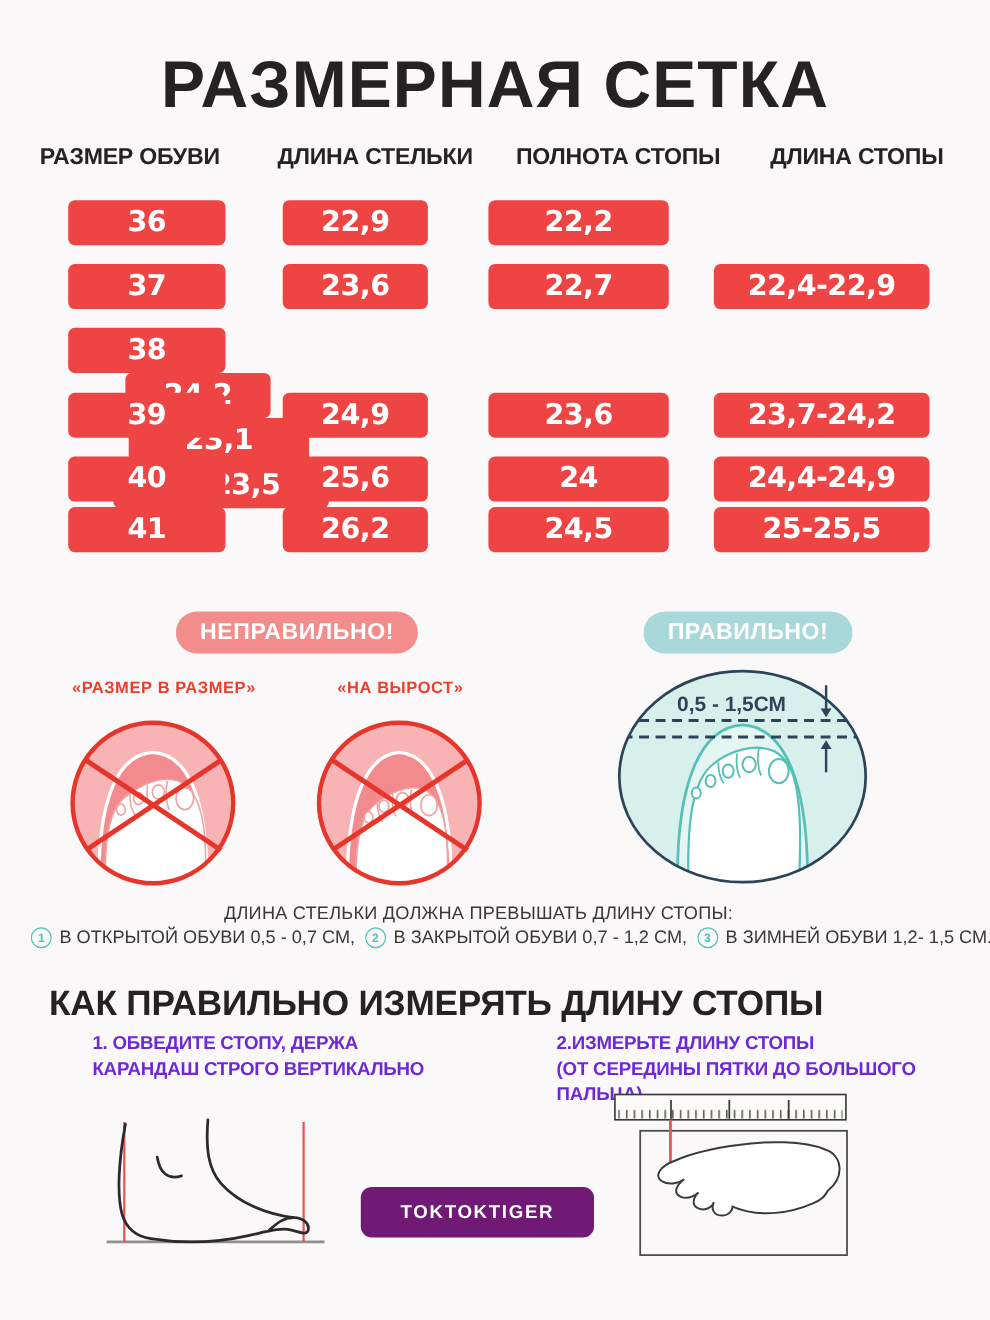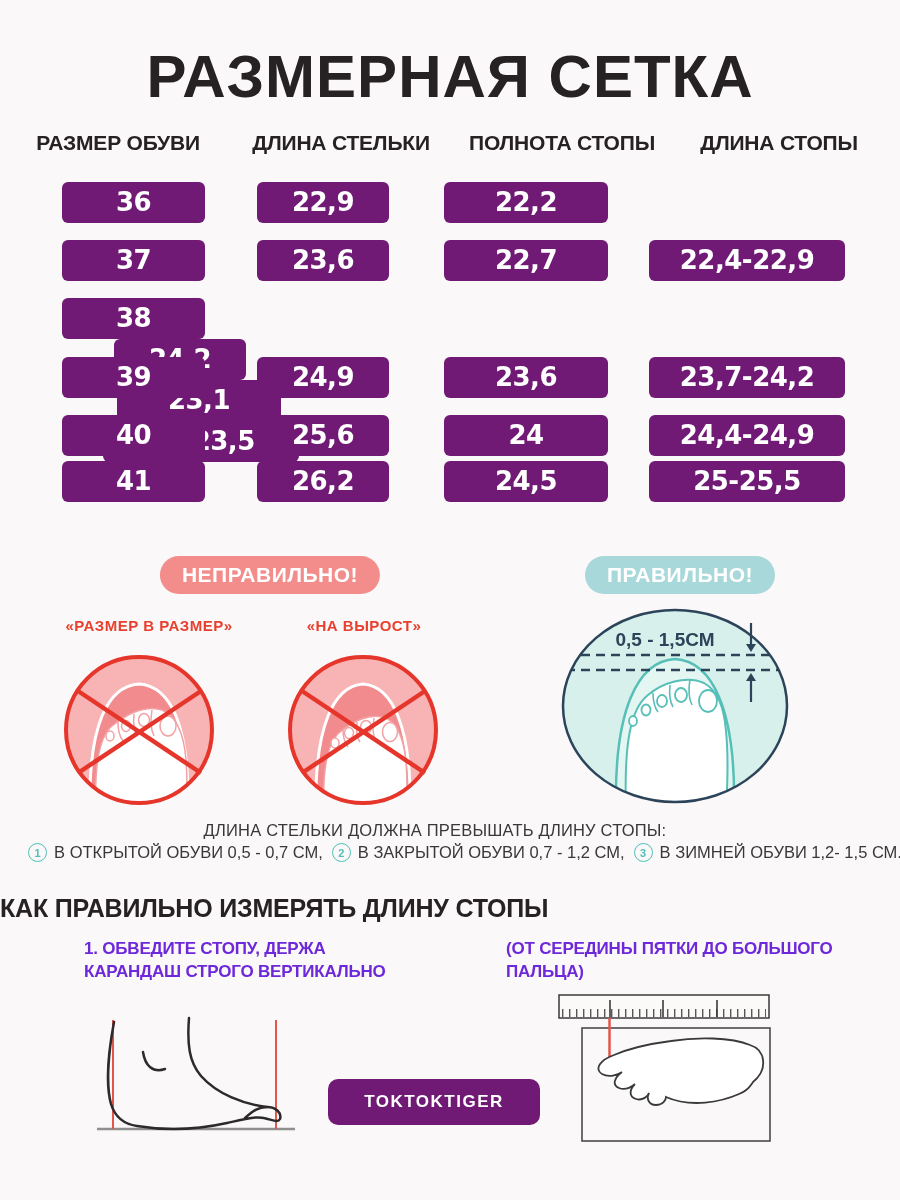--- a/index.html
+++ b/index.html
@@ -12,21 +12,21 @@
            font-size:60px; font-weight:800; letter-spacing:1px; color:#262122; }
 
   
   .thead { position:absolute; top:131px; left:0; width:900px; height:26px; }
   .thead span { position:absolute; transform:translateX(-50%); white-space:nowrap;
                 font-size:21px; font-weight:800; color:#262122; letter-spacing:-0.2px; }
   .h1{ left:118px; } .h2{ left:341px; } .h3{ left:562px; } .h4{ left:779px; }
 
   
   .trow { position:absolute; left:62px; display:flex; }
-  .cell { height:41px; line-height:41px; background:#701a75; border-radius:6px;
+  .cell { height:41px; line-height:41px; background:#ef4444; border-radius:6px;
           color:#fff; font-weight:800; font-size:26px; text-align:center;
           font-family:"DejaVu Sans","Liberation Sans",sans-serif; letter-spacing:-0.5px; }
   .c1{ width:143px; } .c2{ width:132px; margin-left:52px; }
   .c3{ width:164px; margin-left:55px; } .c4{ width:196px; margin-left:41px; }
   .r0{ top:182px; } .r1{ top:240px; } .r2{ top:298px;flex-direction:column; }
   .r3{ top:357px; } .r4{ top:415px; } .r5{ top:461px; }
 
   
   .pill { position:absolute; top:556px; transform:translateX(-50%); height:38px;
           line-height:38px; padding:0 22px; border-radius:19px; color:#fff;
@@ -43,22 +43,22 @@
                 font-size:16.5px; color:#3a3738; letter-spacing:0.2px; }
   .note-line { position:absolute; top:843px; left:30px; width:870px; display:flex;
                justify-content:center; align-items:center; gap:9px; font-size:16.5px;
                color:#3a3738; white-space:nowrap; }
   .numcircle { display:inline-flex; justify-content:center; align-items:center;
                width:19px; height:19px; border:1.6px solid #4fbfb8; border-radius:50%;
                color:#4fbfb8; font-size:11px; font-weight:700; flex:0 0 auto; }
   .note-item { display:flex; align-items:center; gap:7px; }
 
   
-  .measure-title { position:absolute; top:894px; left:0; width:793px; text-align:left;
-                   font-size:25px; font-weight:800; color:#262122; letter-spacing:-0.2px; }
+  .measure-title { position:absolute; top:894px; left:0; width:793px; text-align:center;
+                   font-size:32px; font-weight:800; color:#262122; letter-spacing:-0.2px; }
   .step { position:absolute; top:937px; font-size:17px; font-weight:700; color:#6d28d9;
           line-height:23px; letter-spacing:-0.2px; }
   .step1 { left:84px; } .step2 { left:506px; }
 
   
   .brand { position:absolute; left:328px; top:1079px; width:212px; height:46px;
            line-height:46px; background:#701a75; border-radius:10px; color:#fff;
            text-align:center; font-size:17px; font-weight:800; letter-spacing:1.5px; }
 </style>
 </head>
@@ -206,20 +206,21 @@
       <span>В ЗИМНЕЙ ОБУВИ 1,2- 1,5 СМ.</span>
     </span>
   </div>
 
   <h2 class="measure-title">КАК ПРАВИЛЬНО ИЗМЕРЯТЬ ДЛИНУ СТОПЫ</h2>
   <div class="step step1">
     <div>1. ОБВЕДИТЕ СТОПУ, ДЕРЖА</div>
     <div>КАРАНДАШ СТРОГО ВЕРТИКАЛЬНО</div>
   </div>
   <div class="step step2">
+    <div>2.ИЗМЕРЬТЕ ДЛИНУ СТОПЫ</div>
     <div>(ОТ СЕРЕДИНЫ ПЯТКИ ДО БОЛЬШОГО ПАЛЬЦА)</div>
   </div>
 
   <svg class="svg-abs" style="left:85px; top:1014px;" width="225" height="125" viewBox="0 0 225 125">
     <line x1="12" y1="115" x2="210" y2="115" stroke="#8f8f8f" stroke-width="2.5"></line>
     <line x1="28" y1="6" x2="28" y2="115" stroke="#e2574c" stroke-width="2"></line>
     <line x1="191" y1="6" x2="191" y2="115" stroke="#e2574c" stroke-width="2"></line>
     <path d="M29,8 C23,40 21,72 26,90 C30,103 38,110 52,112 C82,117 115,115 142,109
              C160,105 171,102 179,104 C188,106 193,109 195,105 C197,99 191,93 182,93
              C173,93 168,97 160,104" fill="none" stroke="#2e2a2b" stroke-width="2.5" stroke-linecap="round"></path>

